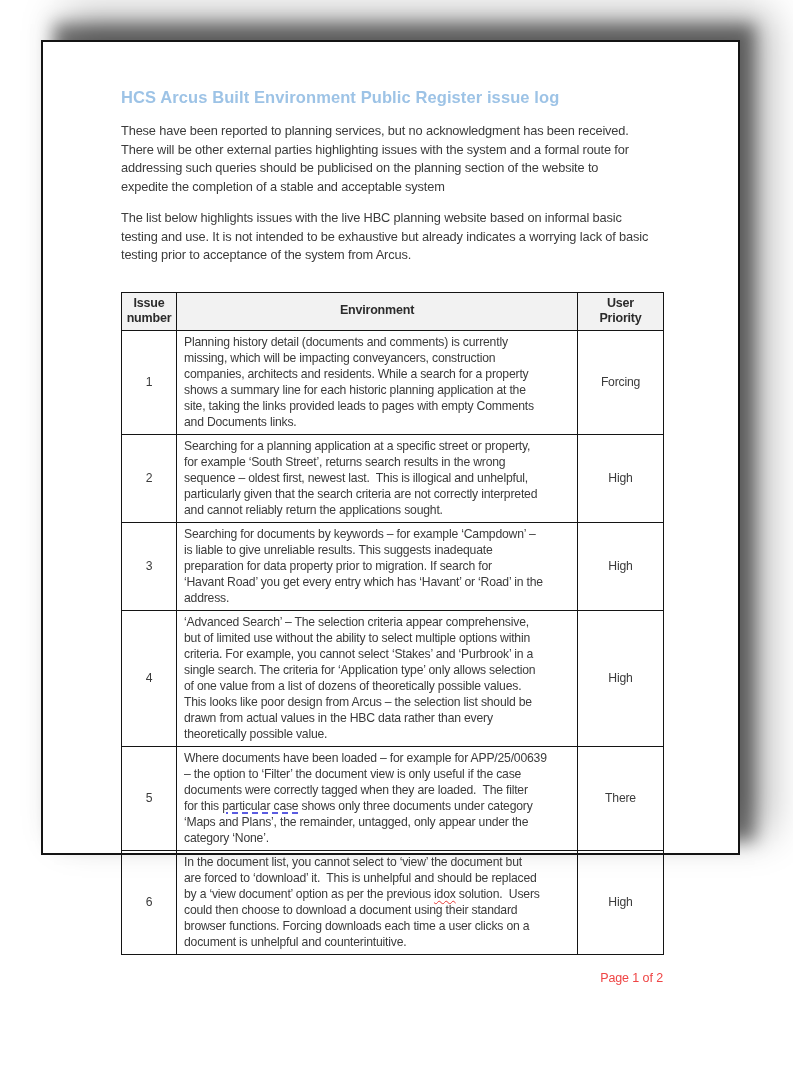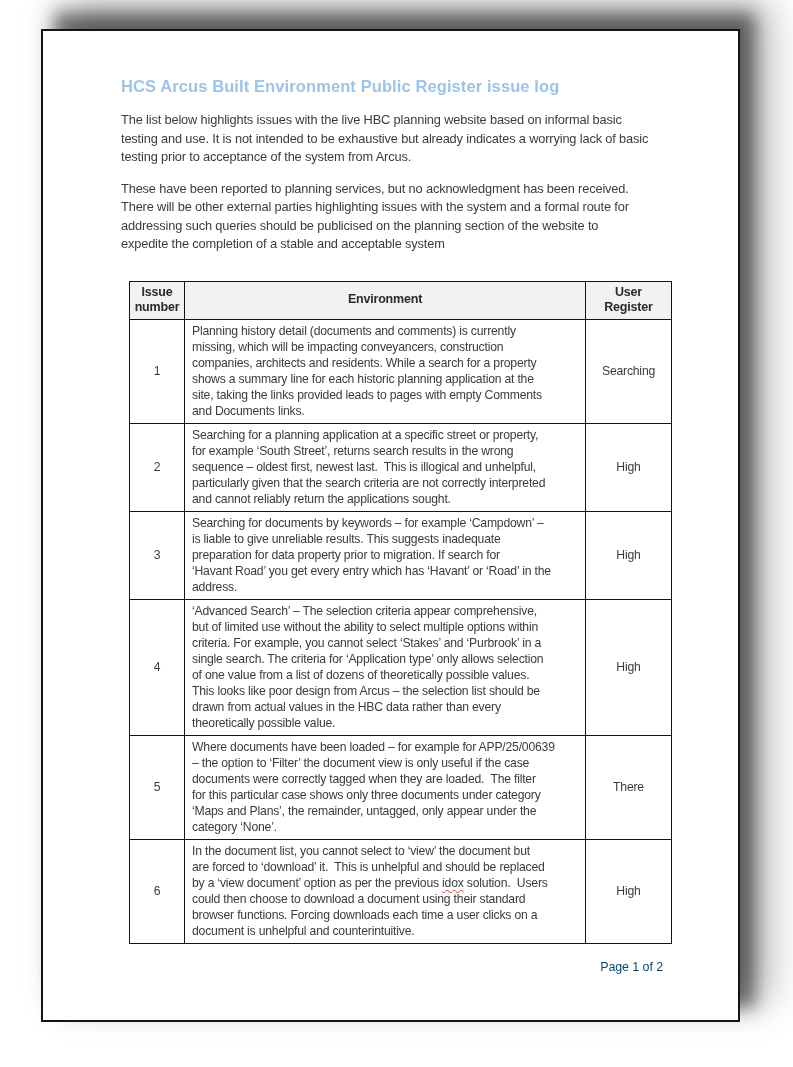--- a/index.html
+++ b/index.html
@@ -5,22 +5,22 @@
   * { margin: 0; padding: 0; box-sizing: border-box; }
   html, body {
     width: 793px; height: 1067px;
     background: #ffffff;
     font-family: "Liberation Sans", sans-serif;
     overflow: hidden;
     position: relative;
   }
   .page {
     position: absolute;
-    left: 41px; top: 29px;
-    width: 699px; height: 993px;
+    left: 41px; top: 40px;
+    width: 699px; height: 815px;
     background: #ffffff;
     border: 2px solid #141414;
     box-shadow: 14px -15px 16px 1px rgba(0,0,0,0.50),
                 26px -24px 38px 4px rgba(0,0,0,0.28);
   }
   .content {
     padding: 46px 79px 0 78px;
   }
   .doc-title {
     font-size: 16.5px;
@@ -35,21 +35,20 @@
     color: #3b3b3b;
     letter-spacing: -0.15px;
     white-space: pre-line;
     margin: 0 0 13px 0;
   }
   table.issue-table {
     border-collapse: collapse;
     width: 542px;
     margin-top: 27px;
     table-layout: fixed;
-    margin-left: 8px;
   }
   .issue-table col.c-num { width: 55px; }
   .issue-table col.c-desc { width: 401px; }
   .issue-table col.c-pri { width: 86px; }
   .issue-table th, .issue-table td {
     border: 1.5px solid #141414;
     color: #3b3b3b;
     font-size: 12.2px;
     letter-spacing: -0.2px;
   }
@@ -69,83 +68,84 @@
     vertical-align: middle;
   }
   td.cell-desc {
     vertical-align: top;
     text-align: left;
     padding: 3px 11px 4px 7px;
     line-height: 16px;
     white-space: pre-line;
   }
   .seg-g {
+    text-decoration: underline;
     text-decoration-style: dashed;
     text-decoration-color: #5B5BE0;
     text-decoration-thickness: 1.8px;
     text-underline-offset: 3px;
   }
   .seg-r {
     text-decoration: underline;
     text-decoration-style: wavy;
     text-decoration-color: #E53935;
     text-decoration-thickness: 1px;
     text-underline-offset: 2px;
     text-align: center;
   }
   .footer {
     width: 542px;
     text-align: right;
     margin-top: 16px;
     font-size: 12.5px;
-    color: #0c4a6e;
+    color: #ef4444;
     letter-spacing: -0.1px;
   }
 </style>
 </head>
 <body>
 
 <div class="page">
   <div class="content">
 
     <h1 class="doc-title">HCS Arcus Built Environment Public Register issue log</h1>
 
-    <p class="intro">The list below highlights issues with the live HBC planning website based on informal basic
-testing and use. It is not intended to be exhaustive but already indicates a worrying lack of basic
-testing prior to acceptance of the system from Arcus.</p>
     <p class="intro">These have been reported to planning services, but no acknowledgment has been received.
 There will be other external parties highlighting issues with the system and a formal route for
 addressing such queries should be publicised on the planning section of the website to
 expedite the completion of a stable and acceptable system</p>
+    <p class="intro">The list below highlights issues with the live HBC planning website based on informal basic
+testing and use. It is not intended to be exhaustive but already indicates a worrying lack of basic
+testing prior to acceptance of the system from Arcus.</p>
 
     <table class="issue-table">
       <colgroup>
         <col class="c-num">
           <col class="c-desc">
           <col class="c-pri">
       </colgroup>
       <thead>
         <tr>
           <th>Issue
 number</th>
           <th>Environment</th>
           <th>User
-Register</th>
+Priority</th>
         </tr>
       </thead>
       <tbody>
         <tr>
           <td class="cell-num">1</td>
           <td class="cell-desc"><span>Planning history detail (documents and comments) is currently
 missing, which will be impacting conveyancers, construction
 companies, architects and residents. While a search for a property
 shows a summary line for each historic planning application at the
 site, taking the links provided leads to pages with empty Comments
 and Documents links.</span></td>
-          <td class="cell-pri">Searching</td>
+          <td class="cell-pri">Forcing</td>
         </tr>
         <tr>
           <td class="cell-num">2</td>
           <td class="cell-desc"><span>Searching for a planning application at a specific street or property,
 for example ‘South Street’, returns search results in the wrong
 sequence – oldest first, newest last.&nbsp; This is illogical and unhelpful,
 particularly given that the search criteria are not correctly interpreted
 and cannot reliably return the applications sought.</span></td>
           <td class="cell-pri">High</td>
         </tr>

